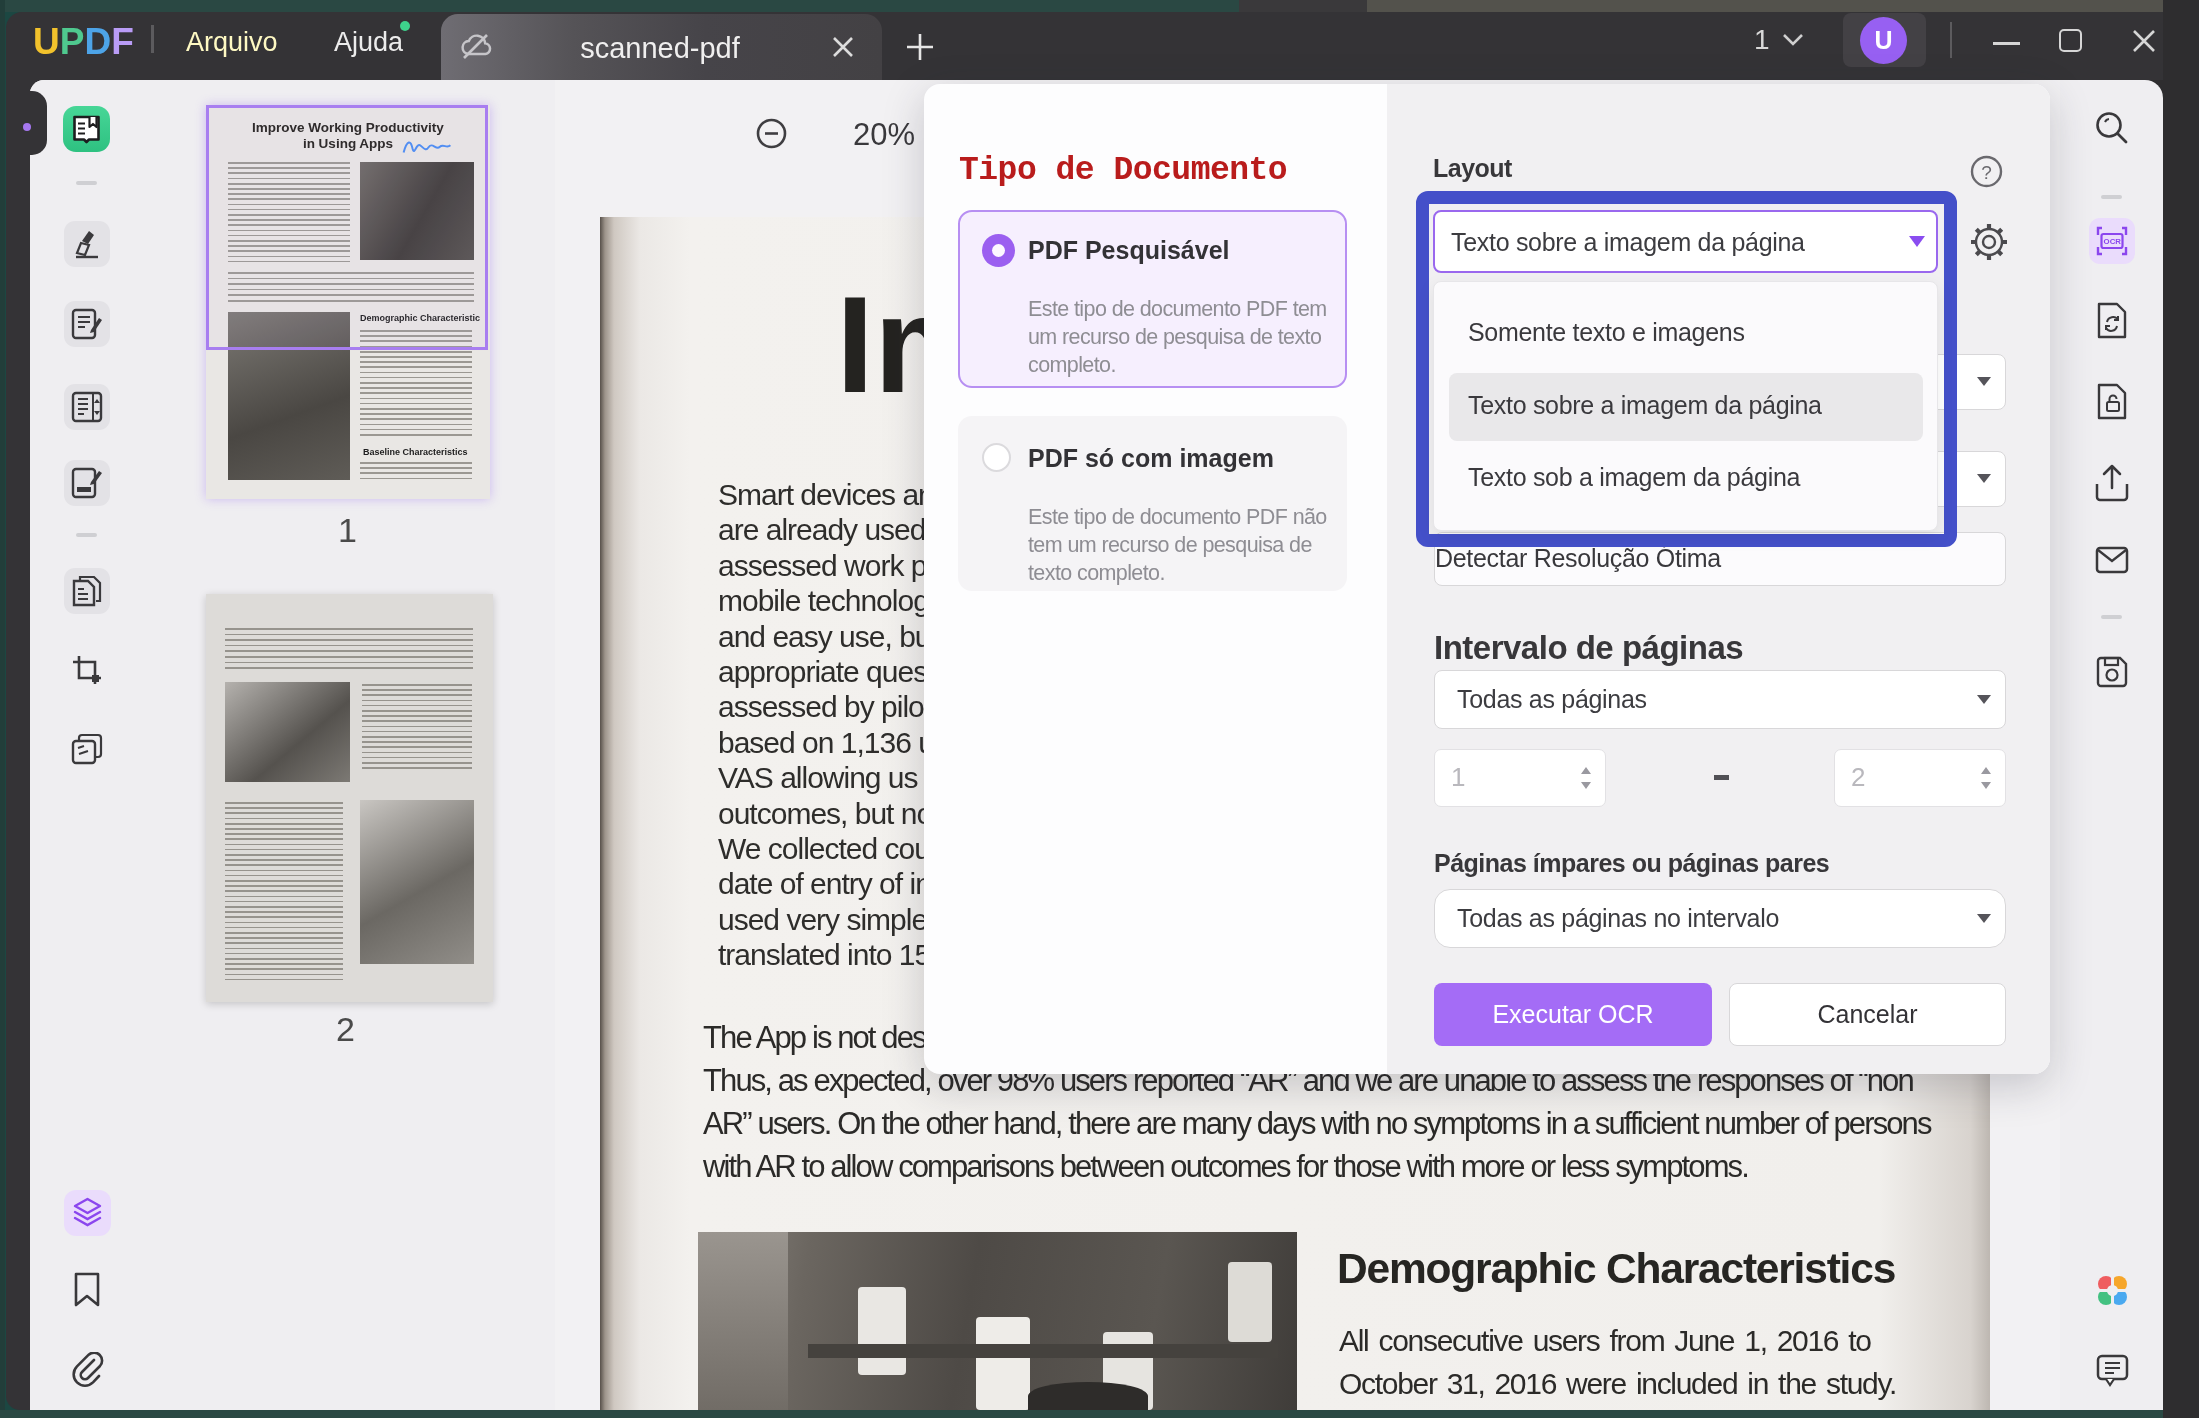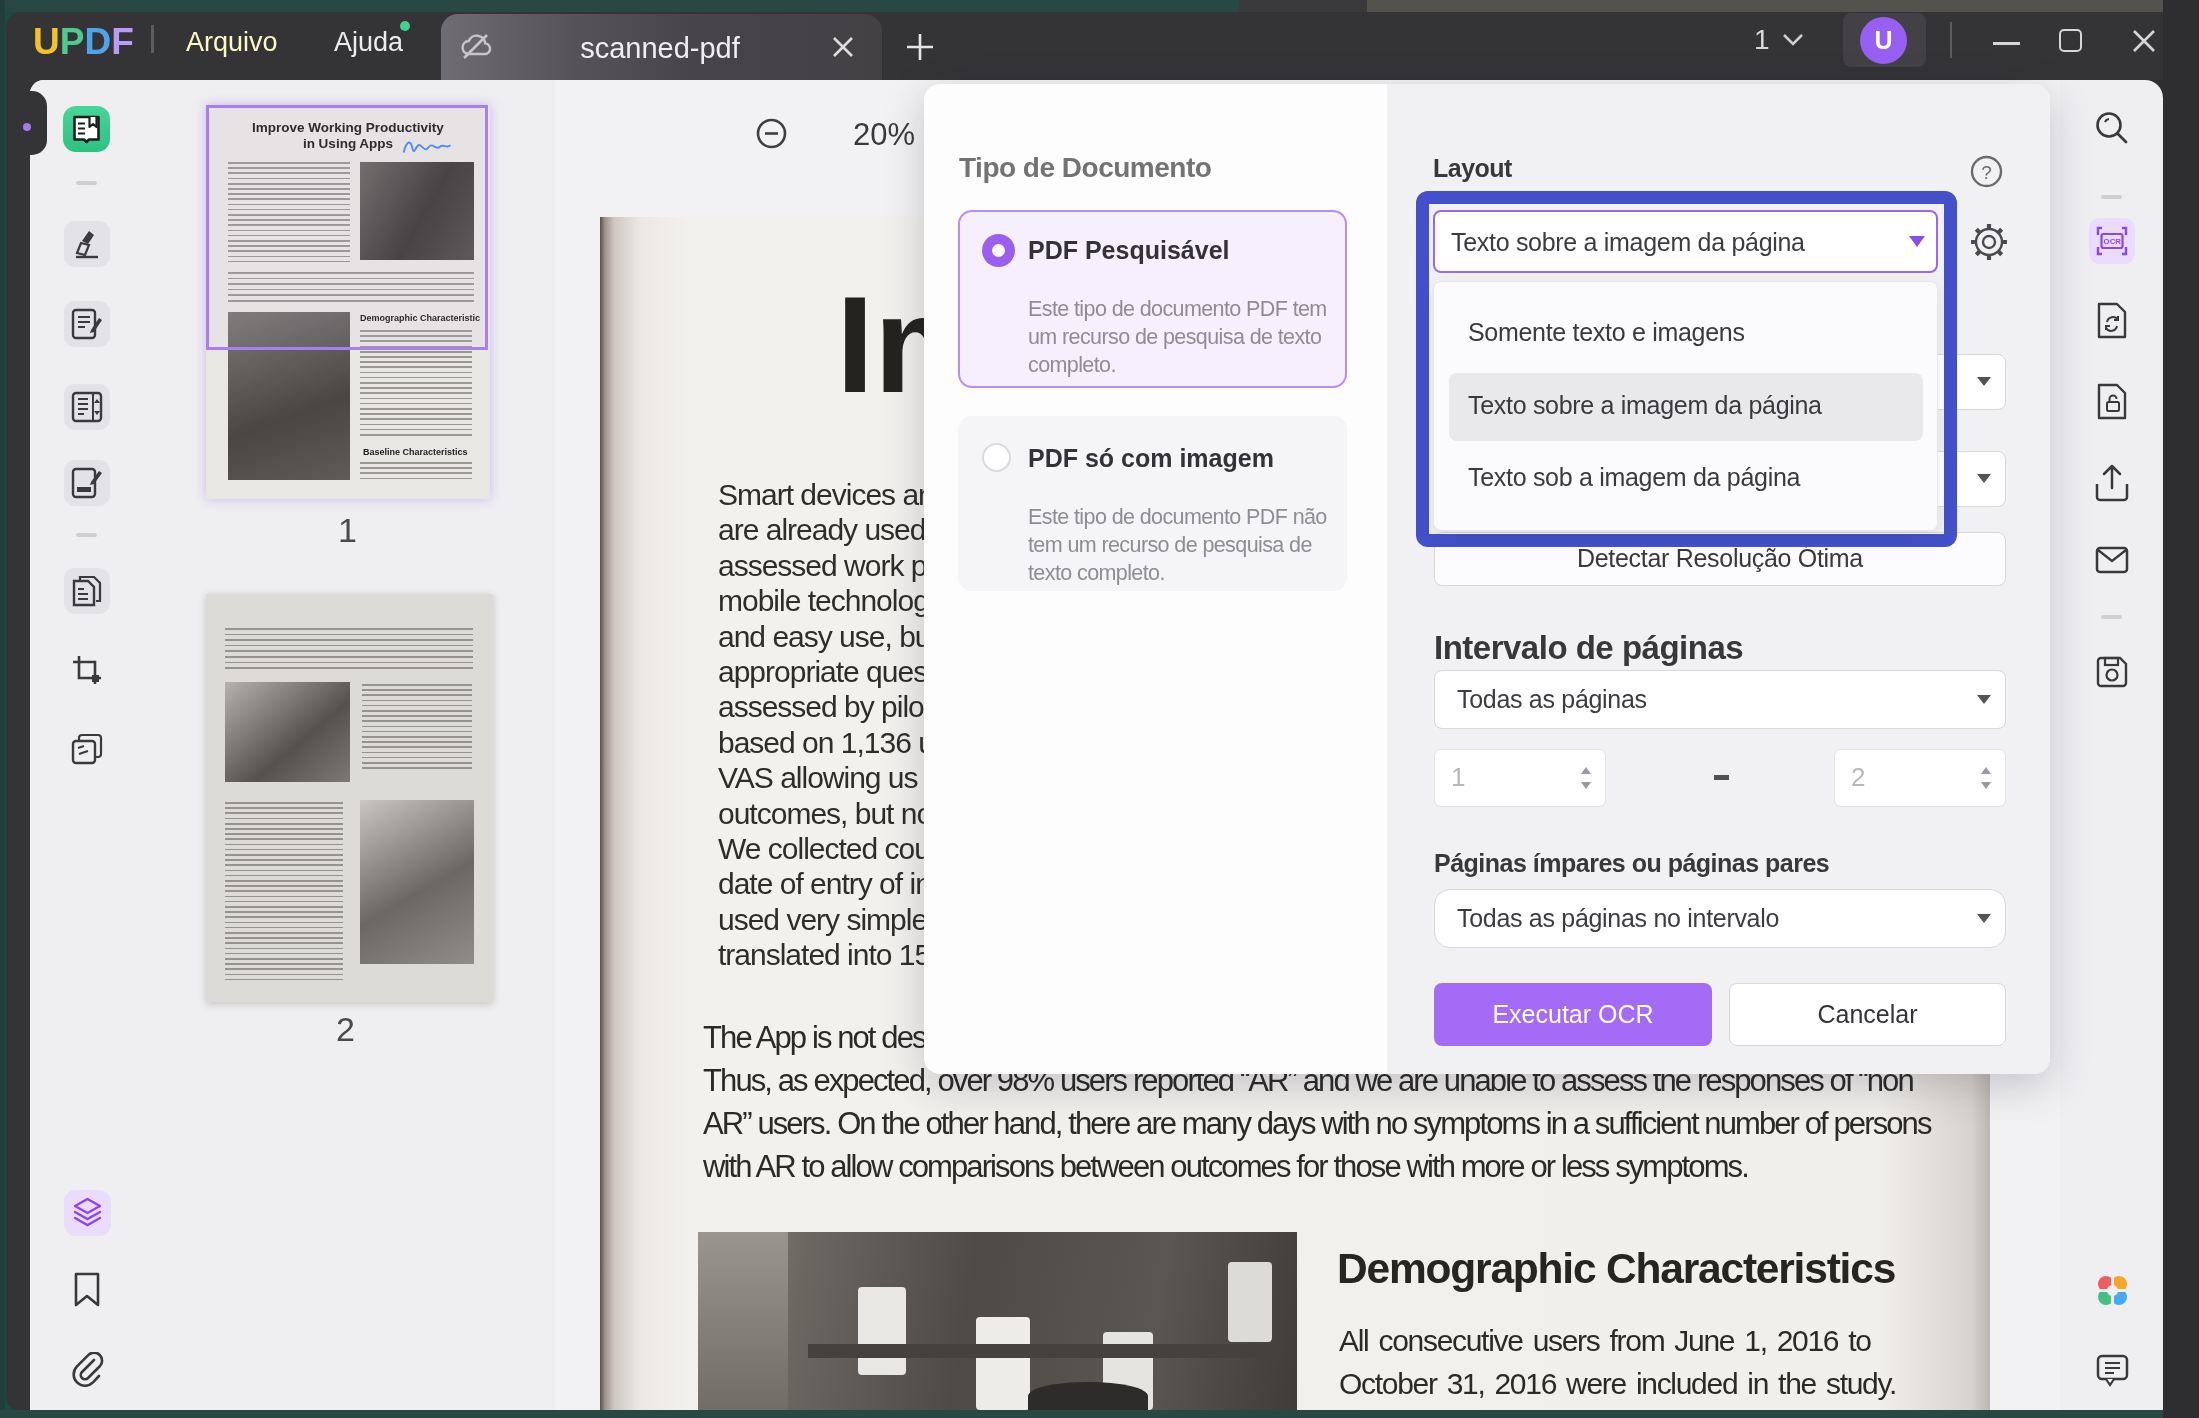--- a/index.html
+++ b/index.html
@@ -245,21 +245,21 @@
 </svg>
 <svg class="abs" style="left:2096px;top:1354px;" width="33" height="33" viewBox="0 0 33 33">
   <rect x="2" y="2" width="29" height="23" rx="4" fill="none" stroke="#39383b" stroke-width="2.5"></rect>
   <path d="M9 9 H24 M9 14 H24 M9 19 H18" stroke="#39383b" stroke-width="2.2"></path>
   <path d="M10 25 L14 31 L18 25" fill="#fff" stroke="#39383b" stroke-width="2.2"></path>
 </svg>
 
 <div class="abs" style="left:924px;top:84px;width:1126px;height:990px;border-radius:16px;background:#fdfdfe;box-shadow:0 12px 42px rgba(40,40,60,0.22);overflow:hidden;">
   <div class="abs" style="left:463px;top:0;width:663px;height:990px;background:#f1f0f2;"></div>
 
-  <div class="abs" style="left:35px;top:68px;font-weight:bold;font-size:28px;letter-spacing:-0.5px;color:#737373;">Tipo de Documento</div>
+  <div class="abs" style="left:35px;top:68px;font-weight:bold;font-size:33px;letter-spacing:-0.5px;color:#b91c1c;font-family:Liberation Mono, monospace;">Tipo de Documento</div>
 
   <div class="abs" style="left:34px;top:126px;width:389px;height:178px;background:#f6effe;border:2px solid #b78ff2;border-radius:14px;"></div>
   <div class="abs" style="left:58px;top:150px;width:33px;height:33px;border-radius:50%;background:#9b5ff0;"></div>
   <div class="abs" style="left:68px;top:160px;width:13px;height:13px;border-radius:50%;background:#fdf8ff;"></div>
   <div class="abs" style="left:104px;top:152px;font-weight:bold;font-size:25px;color:#333236;">PDF Pesquisável</div>
   <div class="abs" style="left:104px;top:211px;font-size:21.5px;color:#8e8d93;line-height:28px;letter-spacing:-0.6px;">Este tipo de documento PDF tem<br>um recurso de pesquisa de texto<br>completo.</div>
 
   <div class="abs" style="left:34px;top:332px;width:389px;height:175px;background:#f5f4f6;border-radius:14px;"></div>
   <div class="abs" style="left:58px;top:359px;width:29px;height:29px;border-radius:50%;background:#fff;border:2.5px solid #dbdadd;"></div>
   <div class="abs" style="left:104px;top:360px;font-weight:bold;font-size:25px;color:#333236;">PDF só com imagem</div>
@@ -283,21 +283,21 @@
 
   <div class="abs" style="left:510px;top:270px;width:572px;height:56px;background:#fff;border:1.5px solid #d8d7d9;border-radius:8px;"></div>
   <svg class="abs" style="left:1052px;top:292px;" width="16" height="11" viewBox="0 0 16 11">
       <path d="M1 1 L8 10 L15 1 Z" fill="#55545a"></path>
     </svg>
   <div class="abs" style="left:510px;top:367px;width:572px;height:56px;background:#fff;border:1.5px solid #d8d7d9;border-radius:8px;"></div>
   <svg class="abs" style="left:1052px;top:389px;" width="16" height="11" viewBox="0 0 16 11">
       <path d="M1 1 L8 10 L15 1 Z" fill="#55545a"></path>
     </svg>
 
-  <div class="abs" style="left:510px;top:448px;width:572px;height:54px;background:#fcfbfd;border:1.5px solid #d8d7d9;border-radius:8px;text-align:center;line-height:51px;font-size:25px;letter-spacing:-0.3px;color:#39383c;">Detectar Resolução Ótima</div>
+  <div class="abs" style="left:510px;top:448px;width:572px;height:54px;background:#fcfbfd;border:1.5px solid #d8d7d9;border-radius:8px;text-align:left;line-height:51px;font-size:25px;letter-spacing:-0.3px;color:#39383c;">Detectar Resolução Ótima</div>
 
   <div class="abs" style="left:492px;top:107px;width:541px;height:356px;border:13px solid #4450c9;border-radius:12px;"></div>
 
   <div class="abs" style="left:509px;top:126px;width:505px;height:63px;background:#fff;border:2px solid #9a68ee;border-radius:8px;"></div>
   <div class="abs" style="left:527px;top:144px;font-size:25px;letter-spacing:-0.3px;color:#3c3c40;">Texto sobre a imagem da página</div>
   <svg class="abs" style="left:984px;top:151px;" width="18" height="13" viewBox="0 0 18 13">
       <path d="M1 1 L9 12 L17 1 Z" fill="#8a4df0"></path>
     </svg>
 
   <div class="abs" style="left:509px;top:197px;width:505px;height:250px;background:#fbfafc;border:1px solid #e7e6e9;border-radius:8px;box-shadow:0 6px 18px rgba(0,0,0,0.08);"></div>

